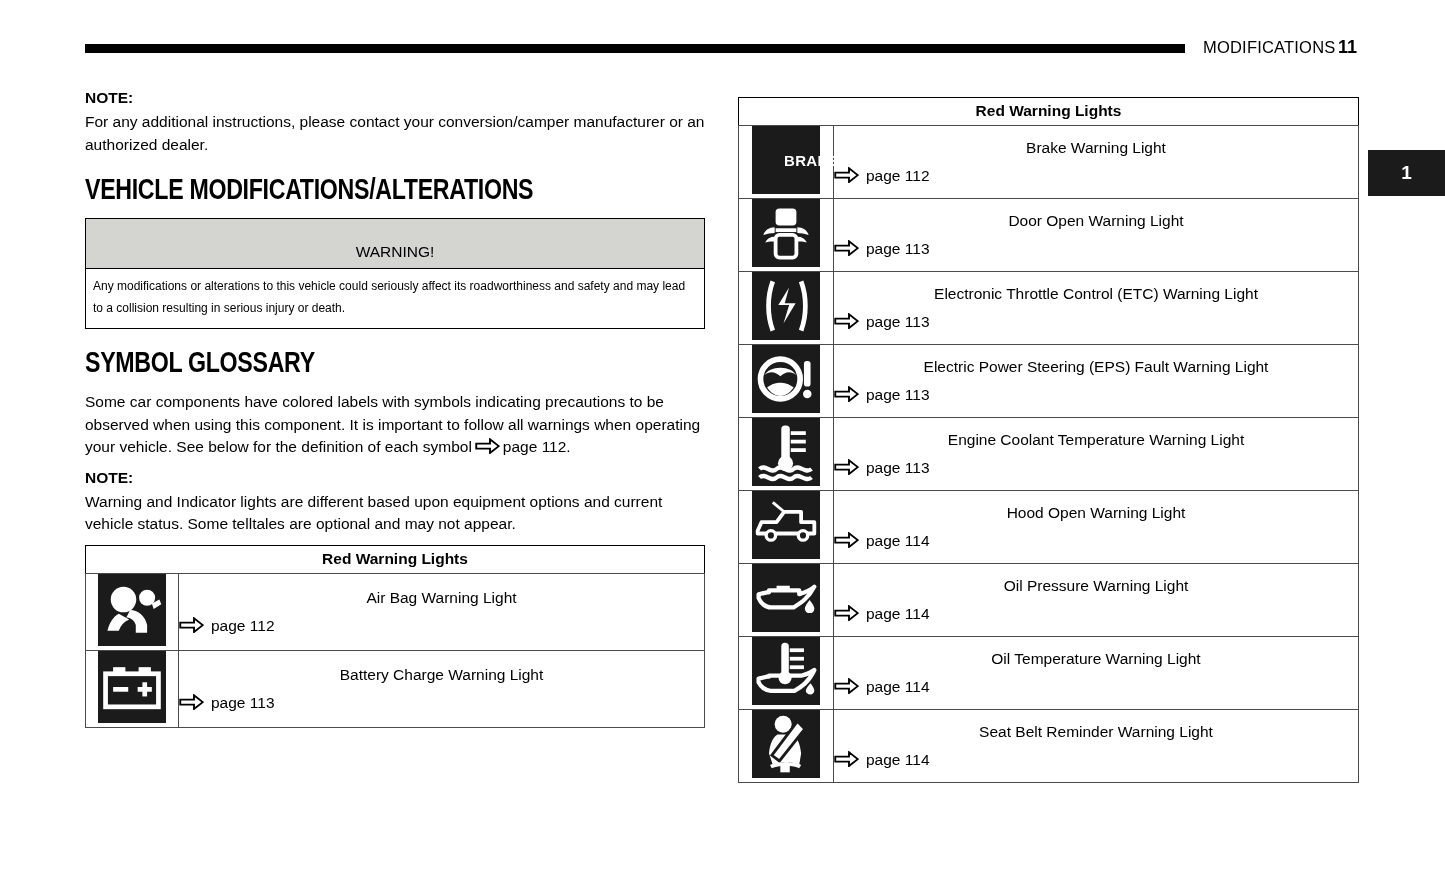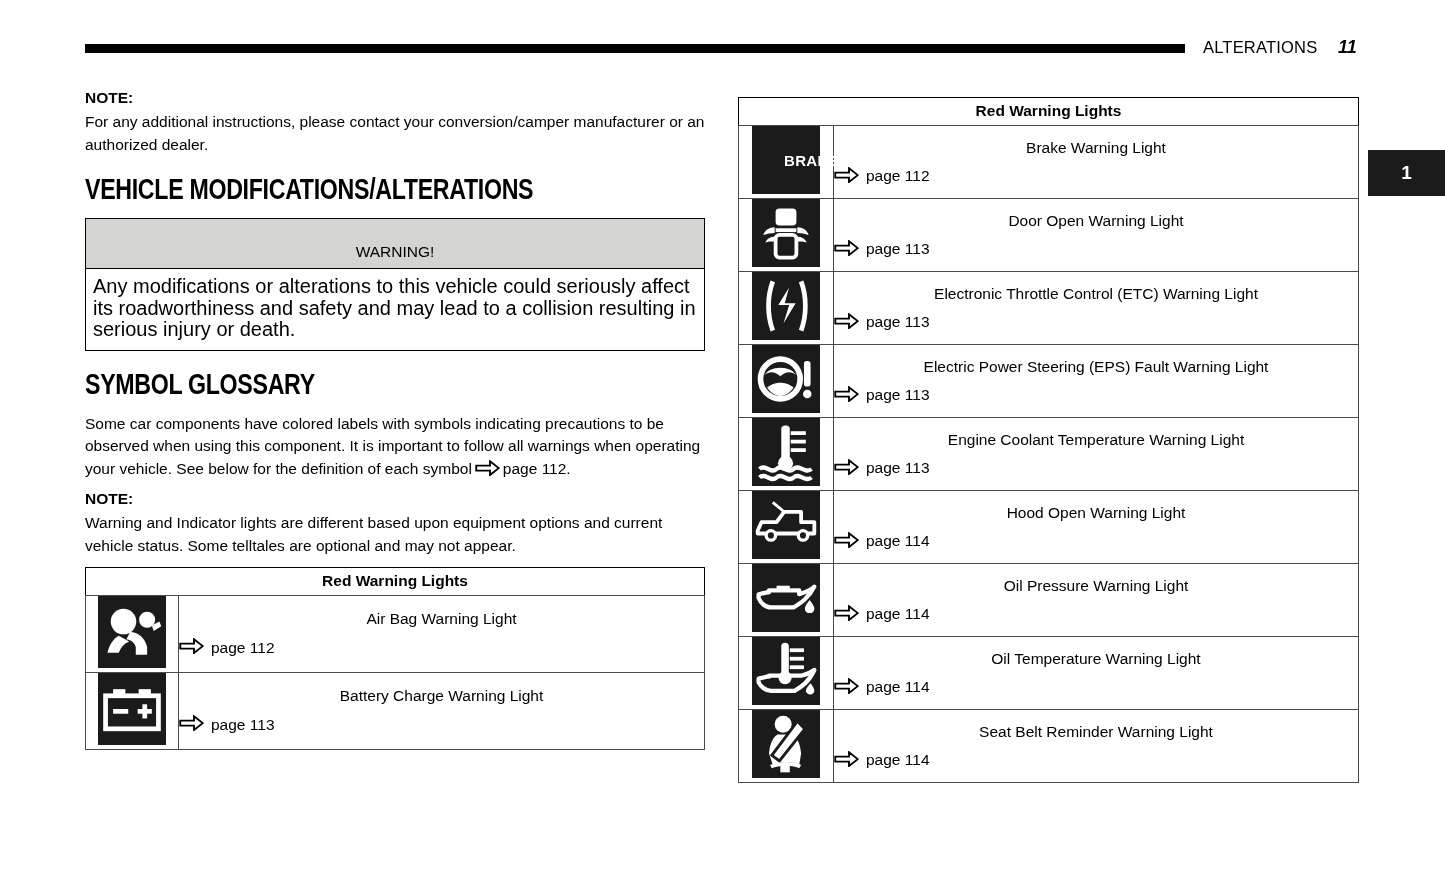--- a/index.html
+++ b/index.html
@@ -12,21 +12,21 @@
   
   #header-rule{
     position:absolute;left:85px;top:44px;width:1100px;height:9px;background:#000;
   }
   #header-title{
     position:absolute;left:1203px;top:38px;
     font-size:16.5px;letter-spacing:.2px;color:#000;
   }
   #header-pagenum{
     position:absolute;left:1338px;top:37px;
-    font-size:18px;font-weight:bold;color:#000;font-style:italic;
+    font-size:18px;font-weight:bold;color:#000;
   }
   #chapter-tab{
     position:absolute;left:1368px;top:150px;width:77px;height:46px;
     background:#1b1b1b;color:#fff;
     display:flex;align-items:center;justify-content:center;
     font-size:19px;font-weight:bold;
   }
 
   
   #left-col{position:absolute;left:85px;top:88px;width:620px;}
@@ -51,21 +51,21 @@
     white-space:nowrap;
   }
 
   
   .warning-box{border:1.6px solid #000;margin:3px 0 0 0;}
   .warning-box .wb-head{
     background:#d4d4d0;border-bottom:1.6px solid #000;
     text-align:center;font-size:15.5px;padding:24px 0 7px 0;font-weight:normal;
   }
   .warning-box .wb-body{
-    padding:7px 7px 9px 7px;font-size:20px;line-height:21.5px;
+    padding:7px 7px 9px 7px;font-size:12px;line-height:21.5px;
   }
 
   
   table.sym{
     border-collapse:collapse;width:100%;
     border:1.6px solid #000;table-layout:fixed;
   }
   table.sym caption{
     caption-side:top;
     border:1.6px solid #000;border-bottom:none;
@@ -101,21 +101,21 @@
     position:absolute;left:0;right:0;top:50%;transform:translateY(-50%);
     color:#fff;font-size:15px;font-weight:bold;letter-spacing:.3px;text-align:center;
     font-family:"Liberation Sans", sans-serif;
     margin-left:32px;
   }
 </style>
 </head>
 <body>
 
 <div id="header-rule"></div>
-<div id="header-title">ALTERATIONS</div>
+<div id="header-title">MODIFICATIONS</div>
 <div id="header-pagenum">11</div>
 <div id="chapter-tab">
   <span>1</span>
 </div>
 
 <div id="left-col">
 
   <div class="note-label">NOTE:</div>
 
 

